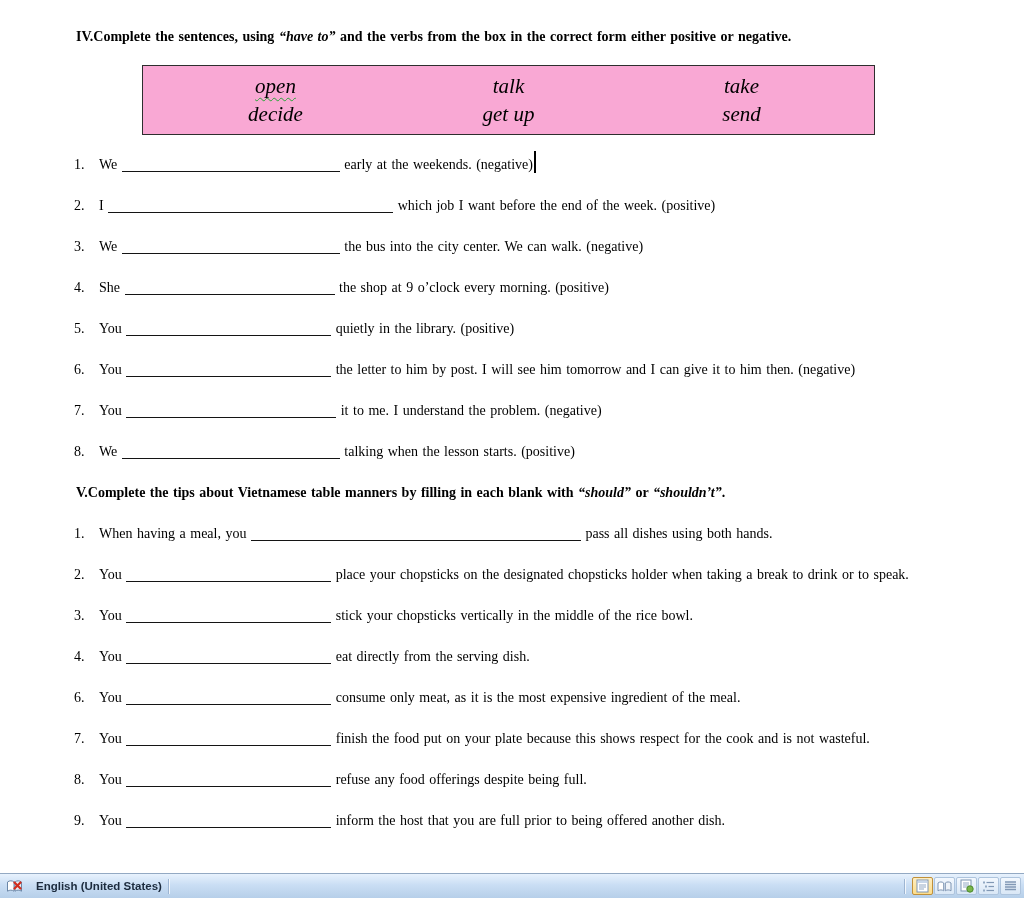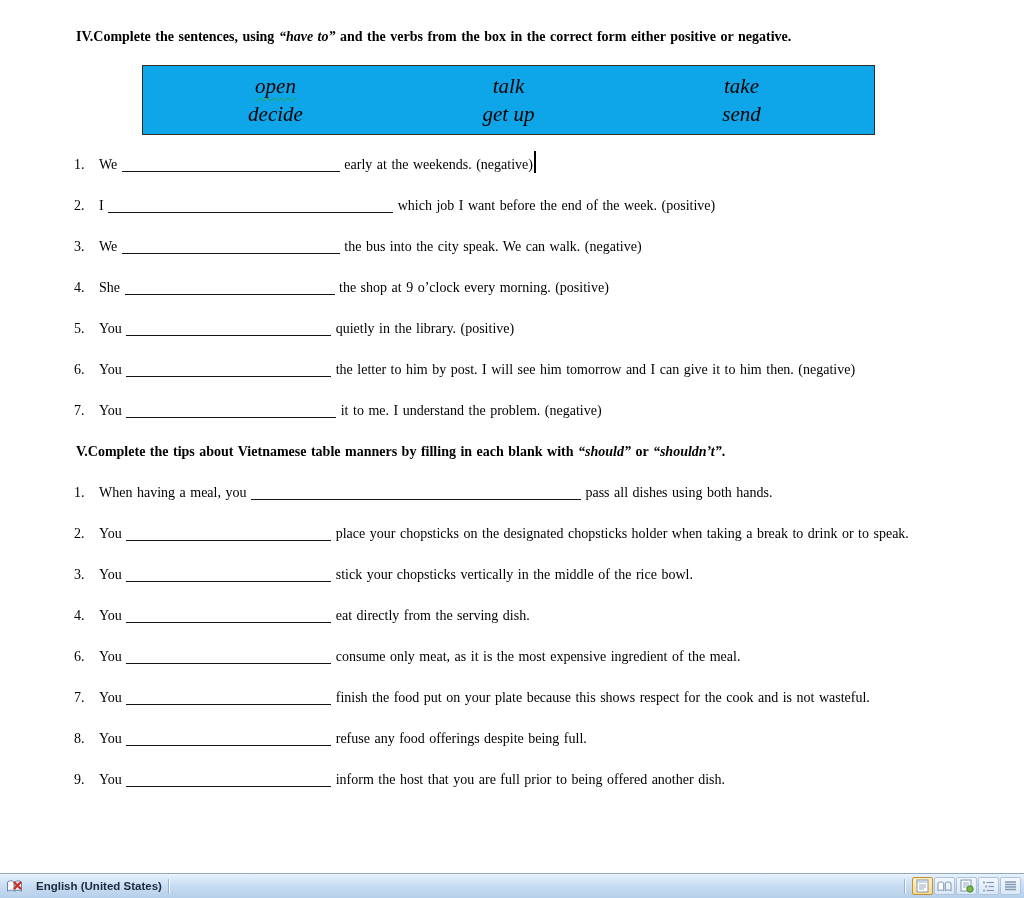--- a/index.html
+++ b/index.html
@@ -20,21 +20,21 @@
   .blank{
     display:inline-block;height:1em;vertical-align:baseline;
     border-bottom:1.6px solid #141414;transform:translateY(3px);
   }
   .i{font-style:italic;}
   .cursor{display:inline-block;width:2px;height:22px;background:#000;vertical-align:-4px;margin-left:1px;}
   .squiggle-green{text-decoration-line:underline;text-decoration-style:wavy;text-decoration-color:var(--grammar-squiggle,#27a537);text-decoration-thickness:1px;text-underline-offset:4px;}
   .squiggle-red{text-decoration-line:underline;text-decoration-style:wavy;text-decoration-color:var(--spelling-squiggle,#e03c31);text-decoration-thickness:1px;text-underline-offset:4px;}
   .word-box{
     box-sizing:border-box;width:733px;margin:2px 0 5px 136px;
-    border:1.6px solid #2e2e2e;padding:6px 16px;background:#0ea5e9;
+    border:1.6px solid #2e2e2e;padding:6px 16px;background:#f9a8d4;
   }
   .box-row{display:flex;}
   .box-word{flex:1;text-align:center;font-style:italic;font-size:21px;line-height:28px;}
   
   .status-bar{
     position:absolute;left:0;right:0;bottom:0;height:21px;
     background:linear-gradient(180deg,var(--status-bar-top,#e8f2fd) 0%,#cadef4 45%,var(--status-bar-bottom,#b6cfe9) 100%);
     border-top:1px solid var(--status-border,#93a9c3);
     display:flex;align-items:center;
     font-family:"Liberation Sans", sans-serif;font-size:11.5px;font-weight:bold;color:#1c2b3d;
@@ -68,25 +68,26 @@
           <span class="box-word">take</span>
         </div>
         <div class="box-row">
           <span class="box-word">decide</span>
           <span class="box-word">get up</span>
           <span class="box-word">send</span>
         </div>
       </div>
       <p class="item"><span class="num">1.</span><span>We </span><span class="blank" style="width: 218px;"></span><span> early at the weekends. (negative)</span><span class="cursor"></span></p>
       <p class="item"><span class="num">2.</span><span>I </span><span class="blank" style="width: 285px;"></span><span> which job I want before the end of the week. (positive)</span></p>
-      <p class="item"><span class="num">3.</span><span>We </span><span class="blank" style="width: 218px;"></span><span> the bus into the city speak. We can walk. (negative)</span></p>
+      <p class="item"><span class="num">3.</span><span>We </span><span class="blank" style="width: 218px;"></span><span> the bus into the city center. We can walk. (negative)</span></p>
       <p class="item"><span class="num">4.</span><span>She </span><span class="blank" style="width: 210px;"></span><span> the shop at 9 o’clock every morning. (positive)</span></p>
       <p class="item"><span class="num">5.</span><span>You </span><span class="blank" style="width: 205px;"></span><span> quietly in the library. (positive)</span></p>
       <p class="item"><span class="num">6.</span><span>You </span><span class="blank" style="width: 205px;"></span><span> the letter to him by post. I will see him tomorrow and I can give it to him then. (negative)</span></p>
       <p class="item"><span class="num">7.</span><span>You </span><span class="blank" style="width: 210px;"></span><span> it to me. I understand the problem. (negative)</span></p>
+      <p class="item"><span class="num">8.</span><span>We </span><span class="blank" style="width: 218px;"></span><span> talking when the lesson starts. (positive)</span></p>
       <p class="heading"><span class="num">V.</span><span>Complete the tips about Vietnamese table manners by filling in each blank with </span><span class="i">“should”</span><span> or </span><span class="i">“shouldn’t”</span><span>.</span></p>
       <p class="item"><span class="num">1.</span><span>When having a meal, you </span><span class="blank" style="width: 330px;"></span><span> pass all dishes using both hands.</span></p>
       <p class="item"><span class="num">2.</span><span>You </span><span class="blank" style="width: 205px;"></span><span> place your chopsticks on the designated chopsticks holder when taking a break to drink or to speak.</span></p>
       <p class="item"><span class="num">3.</span><span>You </span><span class="blank" style="width: 205px;"></span><span> stick your chopsticks vertically in the middle of the rice bowl.</span></p>
       <p class="item"><span class="num">4.</span><span>You </span><span class="blank" style="width: 205px;"></span><span> eat directly from the serving dish.</span></p>
       <p class="item"><span class="num">6.</span><span>You </span><span class="blank" style="width: 205px;"></span><span> consume only meat, as it is the most expensive ingredient of the meal.</span></p>
       <p class="item"><span class="num">7.</span><span>You </span><span class="blank" style="width: 205px;"></span><span> finish the food put on your plate because this shows respect for the cook and is not wasteful.</span></p>
       <p class="item"><span class="num">8.</span><span>You </span><span class="blank" style="width: 205px;"></span><span> refuse any food offerings despite being full.</span></p>
       <p class="item"><span class="num">9.</span><span>You </span><span class="blank" style="width: 205px;"></span><span> inform the host that you are full prior to being offered another dish.</span></p>
     </div>

